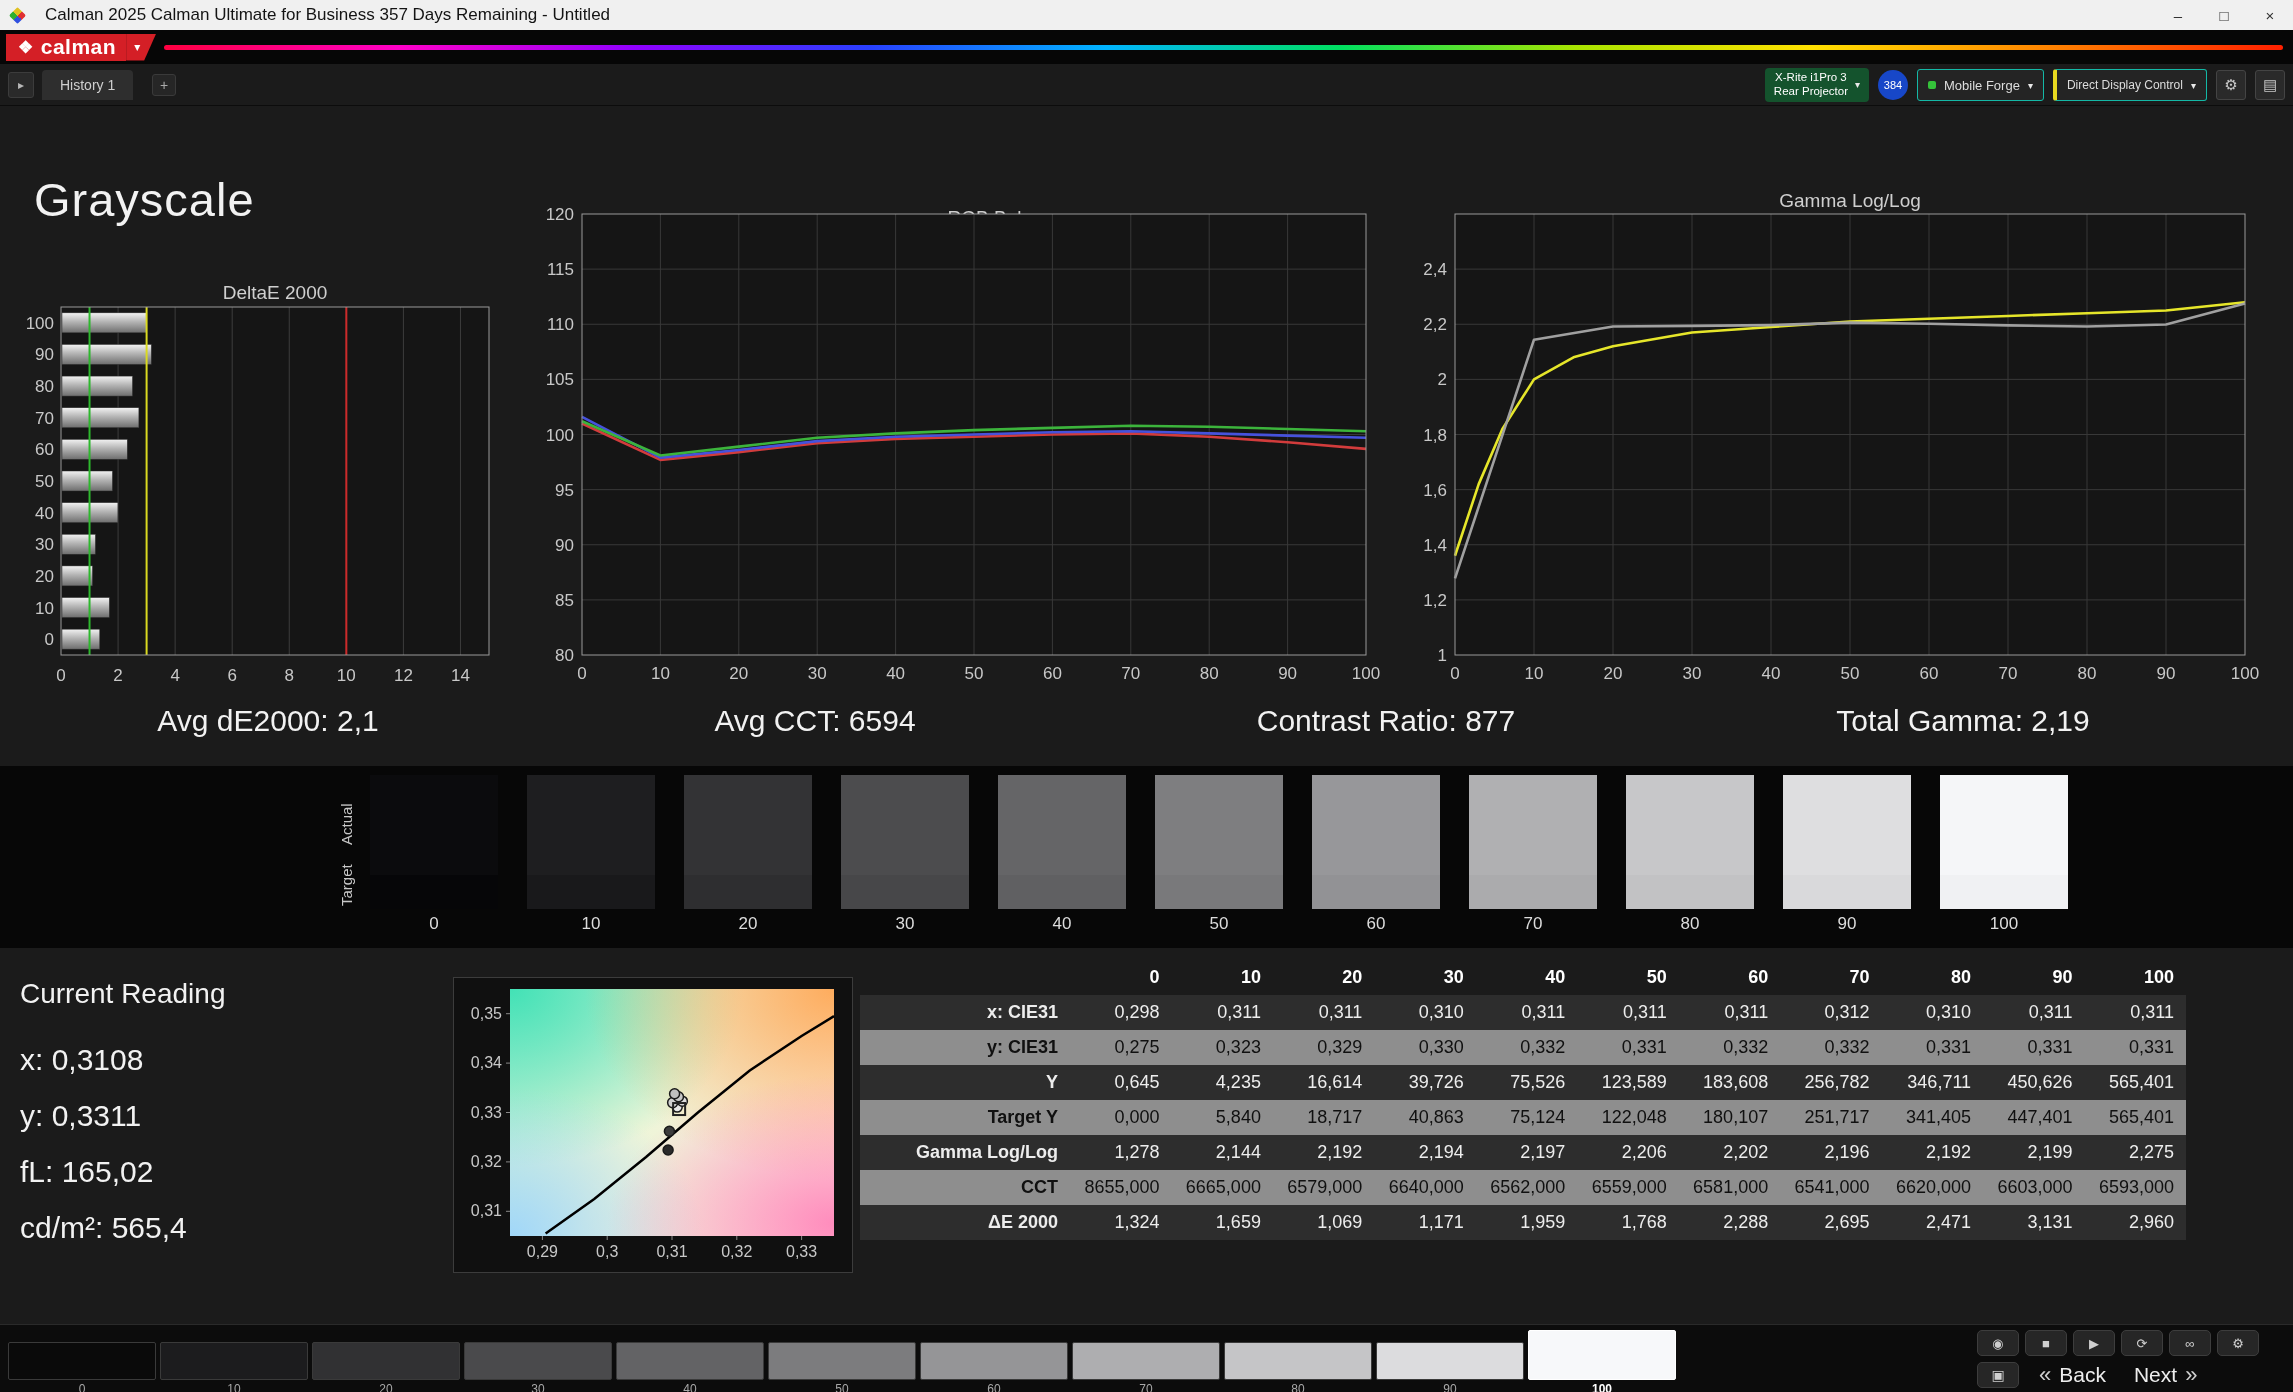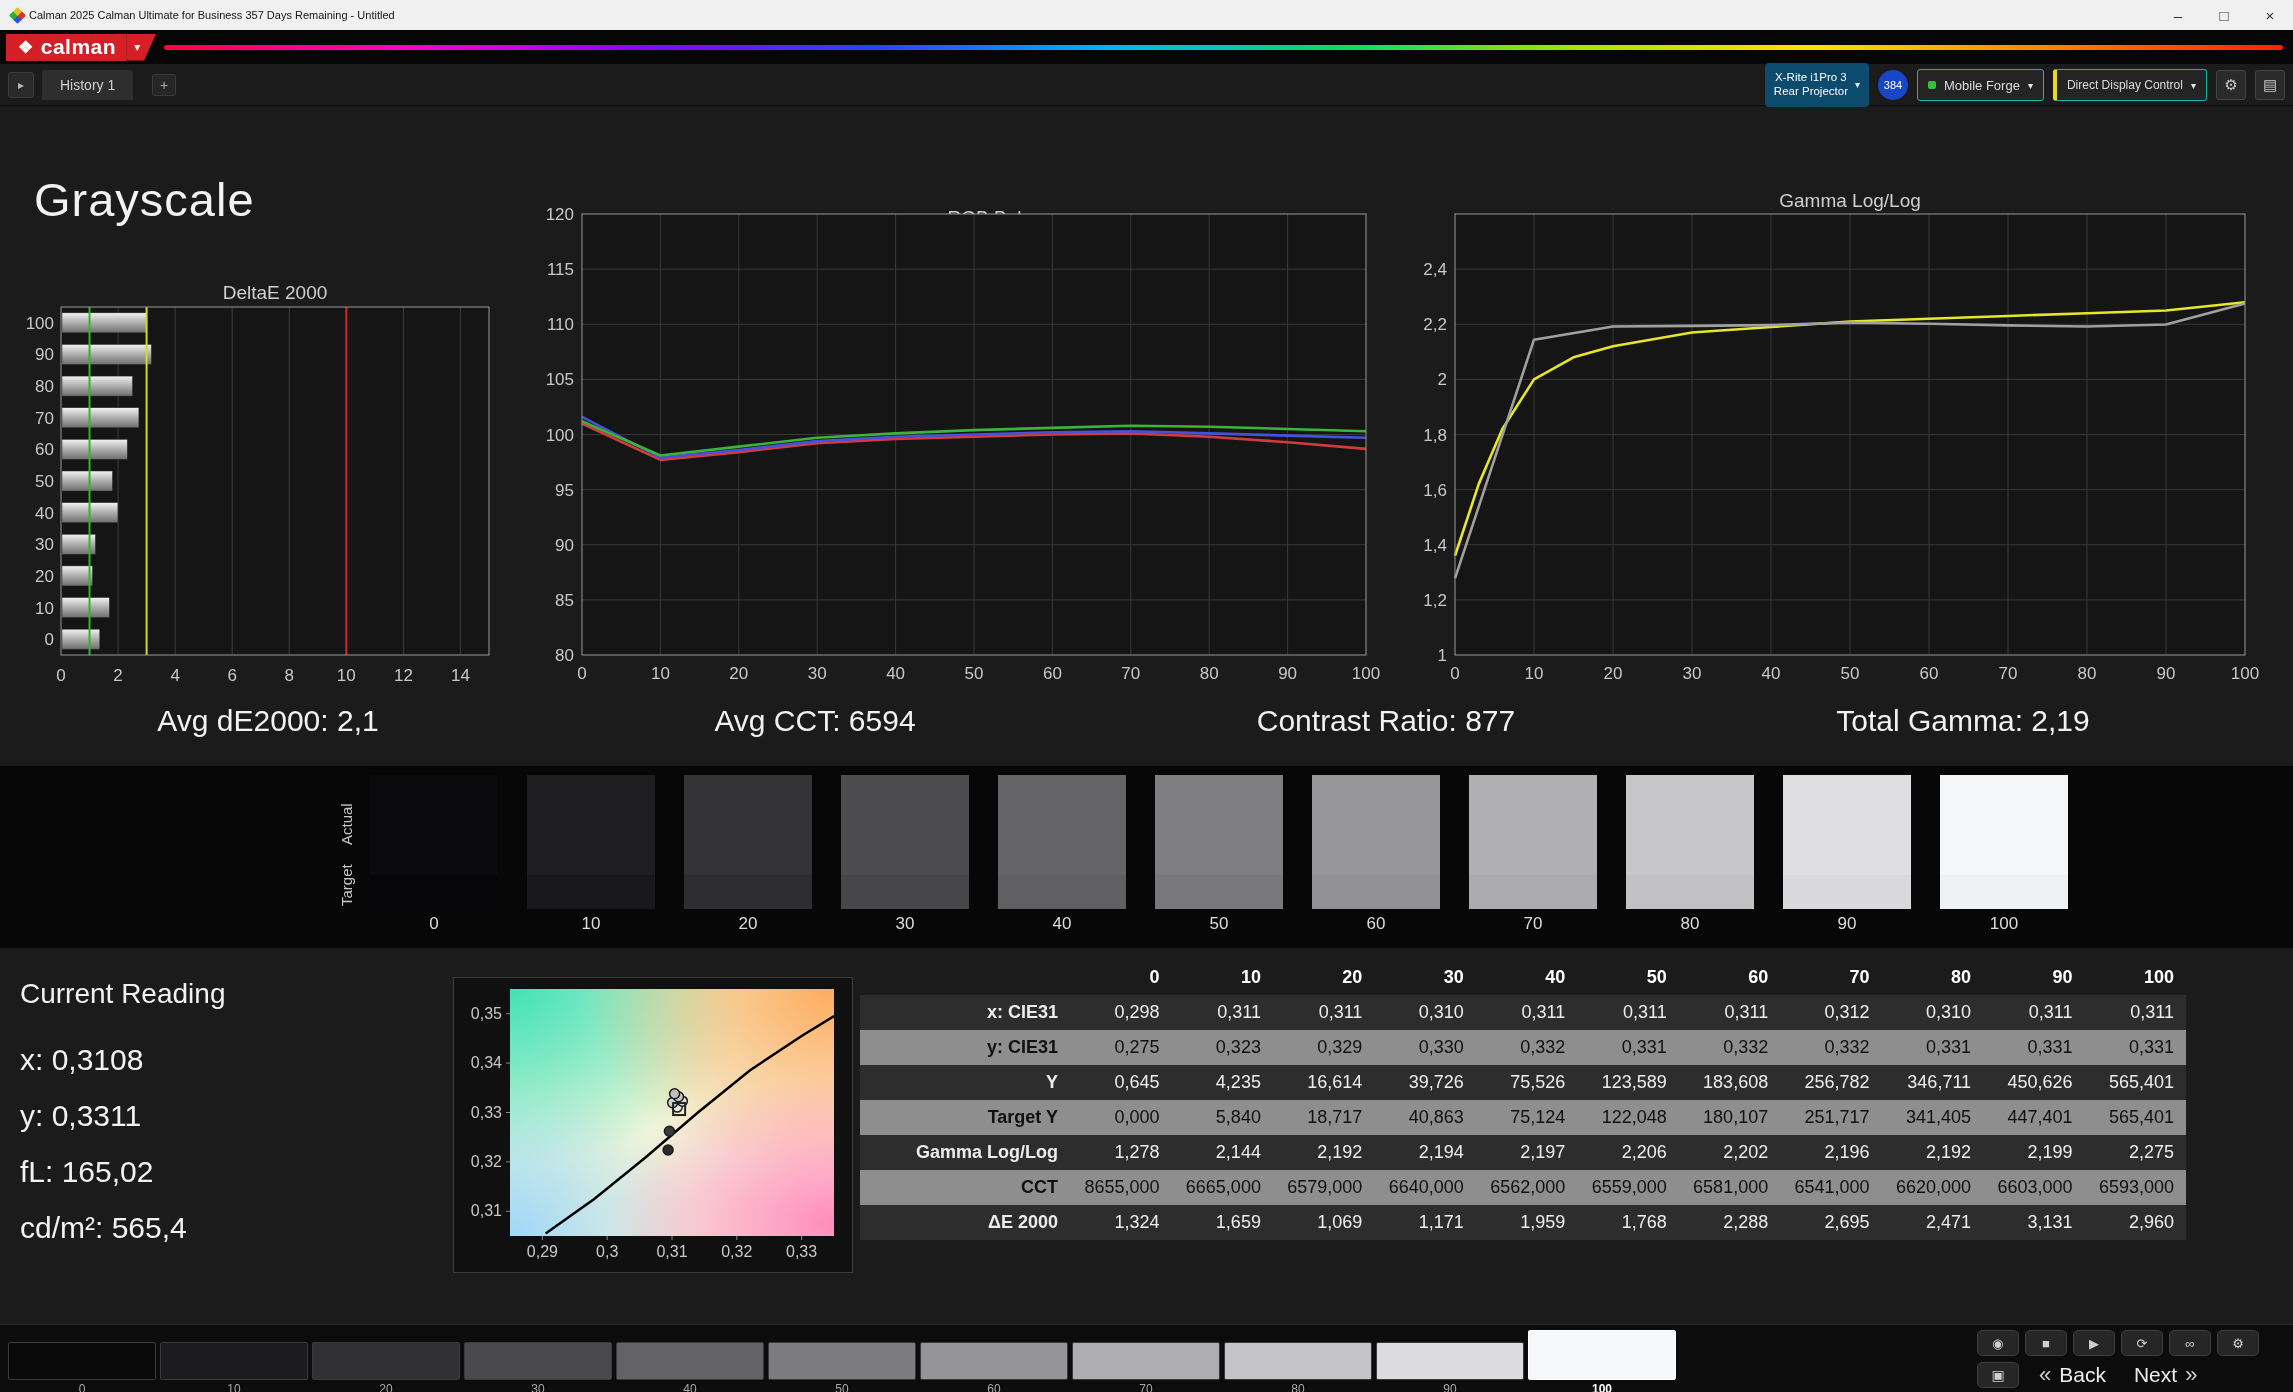--- a/index.html
+++ b/index.html
@@ -3,21 +3,21 @@
 <meta charset="utf-8">
 <style>
   * { margin:0; padding:0; box-sizing:border-box; }
   body { background:#000; font-family:"Liberation Sans", sans-serif; }
   .screen { position:relative; width:2293px; height:1392px; background:#1b1b1b; overflow:hidden; }
 
   
   .titlebar { position:absolute; left:0; top:0; width:100%; height:30px; background:#f0f0f0; display:flex; align-items:center; }
   .app-icon { width:15px; height:15px; margin-left:10px; border-radius:2px;
     background:conic-gradient(#e03030 0 25%, #3050e0 0 50%, #30b030 0 75%, #e0c020 0); transform:rotate(45deg) scale(.8); }
-  .titlebar-text { margin-left:4px; font-size:11px; color:#141414; }
+  .titlebar-text { margin-left:20px; font-size:17px; color:#141414; }
   .win-controls { margin-left:auto; display:flex; height:100%; }
   .win-btn { width:46px; height:100%; display:flex; align-items:center; justify-content:center; font-size:15px; color:#333; }
 
   
   .logobar { position:absolute; left:0; top:30px; width:100%; height:34px; background:#060606; display:flex; align-items:center; }
   .calman-logo { height:27px; margin-left:6px; background:#d41f26; color:#fff; display:flex; align-items:center;
     padding:0 10px 0 12px; font-weight:bold; font-size:21px; letter-spacing:.5px; }
   .logo-mark { margin-right:7px; font-size:17px; }
   .logo-caret { height:27px; background:#d41f26; color:#fff; display:flex; align-items:center; padding:0 16px 0 8px;
     clip-path:polygon(0 0,100% 0,calc(100% - 12px) 100%,0 100%); font-size:12px; }
@@ -26,22 +26,22 @@
 
   
   .toolbar { position:absolute; left:0; top:64px; width:100%; height:42px; background:#1b1b1b; border-bottom:1px solid #0c0c0c; }
   .collapse-btn { position:absolute; left:8px; top:8px; width:26px; height:26px; background:#2a2a2a; border:1px solid #3c3c3c;
     border-radius:3px; color:#b8b8b8; font-size:12px; display:flex; align-items:center; justify-content:center; }
   .history-tab { position:absolute; left:42px; top:6px; height:30px; line-height:30px; padding:0 18px; background:#2e2e2e;
     color:#cfcfcf; font-size:14px; border-radius:4px 4px 0 0; }
   .add-tab { position:absolute; left:152px; top:10px; width:24px; height:22px; background:#262626; border:1px solid #3a3a3a;
     border-radius:3px; color:#aaa; font-size:14px; display:flex; align-items:center; justify-content:center; }
   .toolbar-right { position:absolute; right:8px; top:4px; height:34px; display:flex; align-items:center; gap:9px; }
-  .meter-btn { background:#0c4a6e; color:#fff; border-radius:4px; padding:3px 9px; font-size:11.5px; line-height:1.2;
-    text-align:center; display:flex; align-items:center; gap:7px; height:44px; }
+  .meter-btn { background:#14532d; color:#fff; border-radius:4px; padding:3px 9px; font-size:11.5px; line-height:1.2;
+    text-align:center; display:flex; align-items:center; gap:7px; height:34px; }
   .badge { width:30px; height:30px; border-radius:50%; background:#1747c8; color:#fff; font-size:11px;
     display:flex; align-items:center; justify-content:center; }
   .dark-btn { background:#242424; border:1px solid #14b8a6; color:#ddd; font-size:13px; padding:0 10px; height:32px;
     border-radius:3px; display:flex; align-items:center; gap:8px; }
   .ddc { border-left:4px solid #e8d820; font-size:12px; }
   .status-dot { width:8px; height:8px; background:#35c23a; border-radius:2px; }
   .chev { font-size:10px; color:#e8e8e8; }
   .sq-btn { width:30px; height:30px; background:#2a2a2a; border:1px solid #444; border-radius:3px; color:#c8c8c8;
     font-size:15px; display:flex; align-items:center; justify-content:center; }
 

